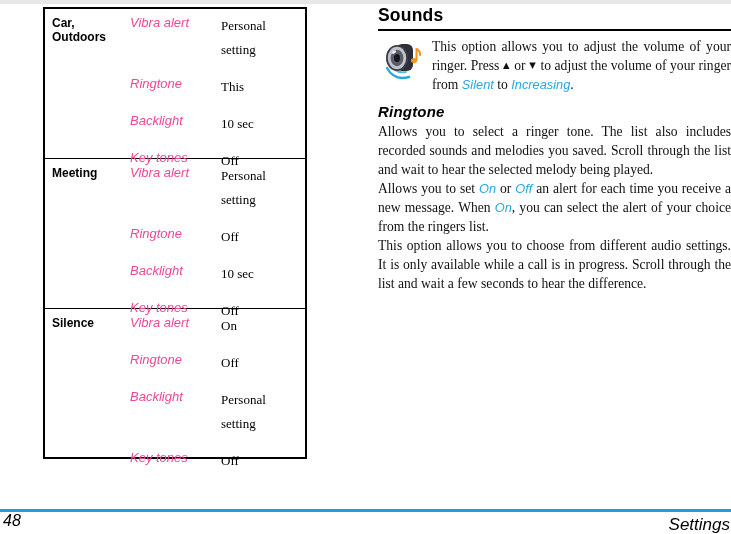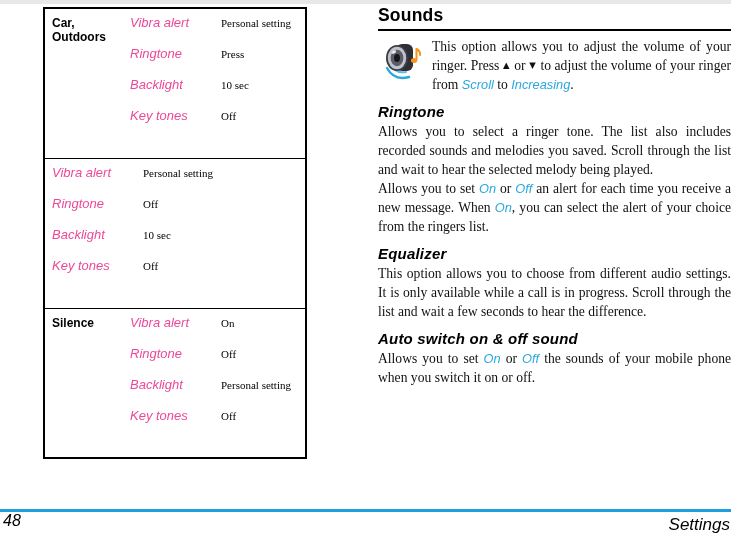--- a/index.html
+++ b/index.html
@@ -22,21 +22,21 @@
     font-weight:bold; font-size:12px; line-height:14px; white-space:pre-line;
     padding-top:2px;
   }
   .prows { flex:1; }
   .prow { display:flex; margin-bottom:13px; }
   .plabel {
     width:91px; font-family:"Liberation Sans", sans-serif; font-style:italic;
     font-size:13px; color:#ec4899; line-height:18px;
   }
   .pvalue {
-    width:80px; font-size:11px; line-height:18px;
+    width:80px; font-size:13px; line-height:24px;
   }
 
   
   .sounds { position:absolute; left:378px; top:1px; width:353px; }
   .stitle {
     font-family:"Liberation Sans", sans-serif; font-weight:bold;
     font-size:17.5px; line-height:20px; letter-spacing:0.2px;
   }
   .rule { border-top:2.5px solid #000; margin-top:4px; margin-bottom:6px; }
   .shead {
@@ -80,34 +80,35 @@
     <div class="psection">
       <div class="pname">Car,
 Outdoors</div>
       <div class="prows">
         <div class="prow">
           <span class="plabel">Vibra alert</span>
           <span class="pvalue">Personal setting</span>
         </div>
         <div class="prow">
           <span class="plabel">Ringtone</span>
-          <span class="pvalue">Press</span>
+          <span class="pvalue">This</span>
         </div>
         <div class="prow">
           <span class="plabel">Backlight</span>
           <span class="pvalue">10 sec</span>
         </div>
         <div class="prow">
           <span class="plabel">Key tones</span>
           <span class="pvalue">Off</span>
         </div>
       </div>
     </div>
 
     <div class="psection">
+      <div class="pname">Meeting</div>
       <div class="prows">
         <div class="prow">
           <span class="plabel">Vibra alert</span>
           <span class="pvalue">Personal setting</span>
         </div>
         <div class="prow">
           <span class="plabel">Ringtone</span>
           <span class="pvalue">Off</span>
         </div>
         <div class="prow">
@@ -163,41 +164,36 @@
               <ellipse cx="14" cy="18" rx="3" ry="4" fill="#15151b"></ellipse>
               <ellipse cx="11" cy="12" rx="2.4" ry="1.4" fill="#e8eaf0" transform="rotate(-30 11 12)"></ellipse>
             </g>
             <g>
               <path d="M33.5 9 v11" stroke="#F7941D" stroke-width="2" stroke-linecap="round"></path>
               <path d="M33.5 9 q4 2 3.5 6" fill="none" stroke="#F7941D" stroke-width="2" stroke-linecap="round"></path>
               <ellipse cx="31" cy="20.5" rx="3.1" ry="2.5" fill="#F7941D"></ellipse>
             </g>
           </svg>
         </span>
-        <p class="spara indent"><span>This option allows you to adjust the volume of your ringer. Press </span><span class="ar">▲</span><span> or </span><span class="ar">▼</span><span> to adjust the volume of your ringer from </span><span class="bw">Scroll</span><span> to </span><span class="bw">Increasing</span><span>.</span></p>
+        <p class="spara indent"><span>This option allows you to adjust the volume of your ringer. Press </span><span class="ar">▲</span><span> or </span><span class="ar">▼</span><span> to adjust the volume of your ringer from </span><span class="bw">Silent</span><span> to </span><span class="bw">Increasing</span><span>.</span></p>
       </div>
     </div>
 
     <div class="sblock">
       <div class="shead">Ringtone</div>
       <p class="spara"><span>Allows you to select a ringer tone. The list also includes recorded sounds and melodies you saved. Scroll through the list and wait to hear the selected melody being played.</span></p>
     </div>
 
     <div class="sblock">
       <p class="spara"><span>Allows you to set </span><span class="bw">On</span><span> or </span><span class="bw">Off</span><span> an alert for each time you receive a new message. When </span><span class="bw">On</span><span>, you can select the alert of your choice from the ringers list.</span></p>
     </div>
 
     <div class="sblock">
-      <div class="shead">Equalizer</div>
       <p class="spara"><span>This option allows you to choose from different audio settings. It is only available while a call is in progress. Scroll through the list and wait a few seconds to hear the difference.</span></p>
     </div>
 
-    <div class="sblock">
-      <div class="shead">Auto switch on &amp; off sound</div>
-      <p class="spara"><span>Allows you to set </span><span class="bw">On</span><span> or </span><span class="bw">Off</span><span> the sounds of your mobile phone when you switch it on or off.</span></p>
-    </div>
   </div>
 
   <div class="footline"></div>
   <div class="pagenum">48</div>
   <div class="footright">Settings</div>
 
 </div>
 
 </body></html>

